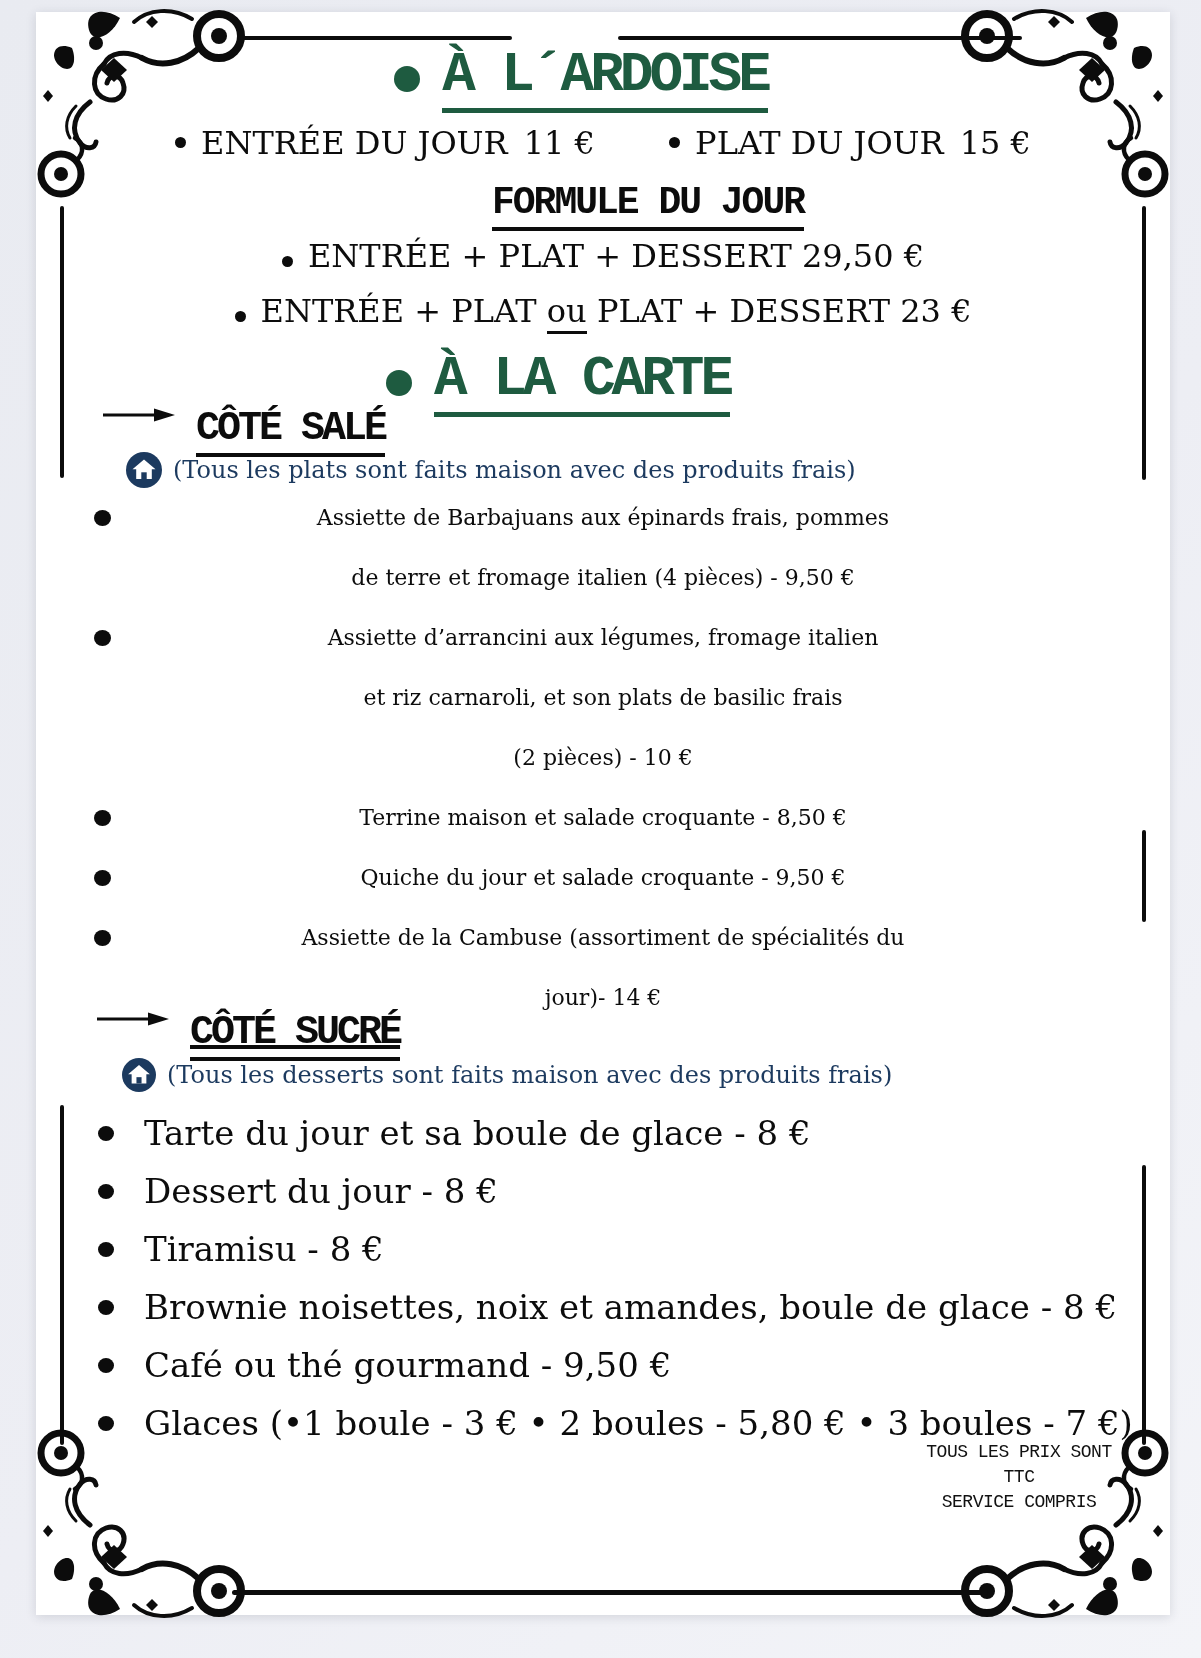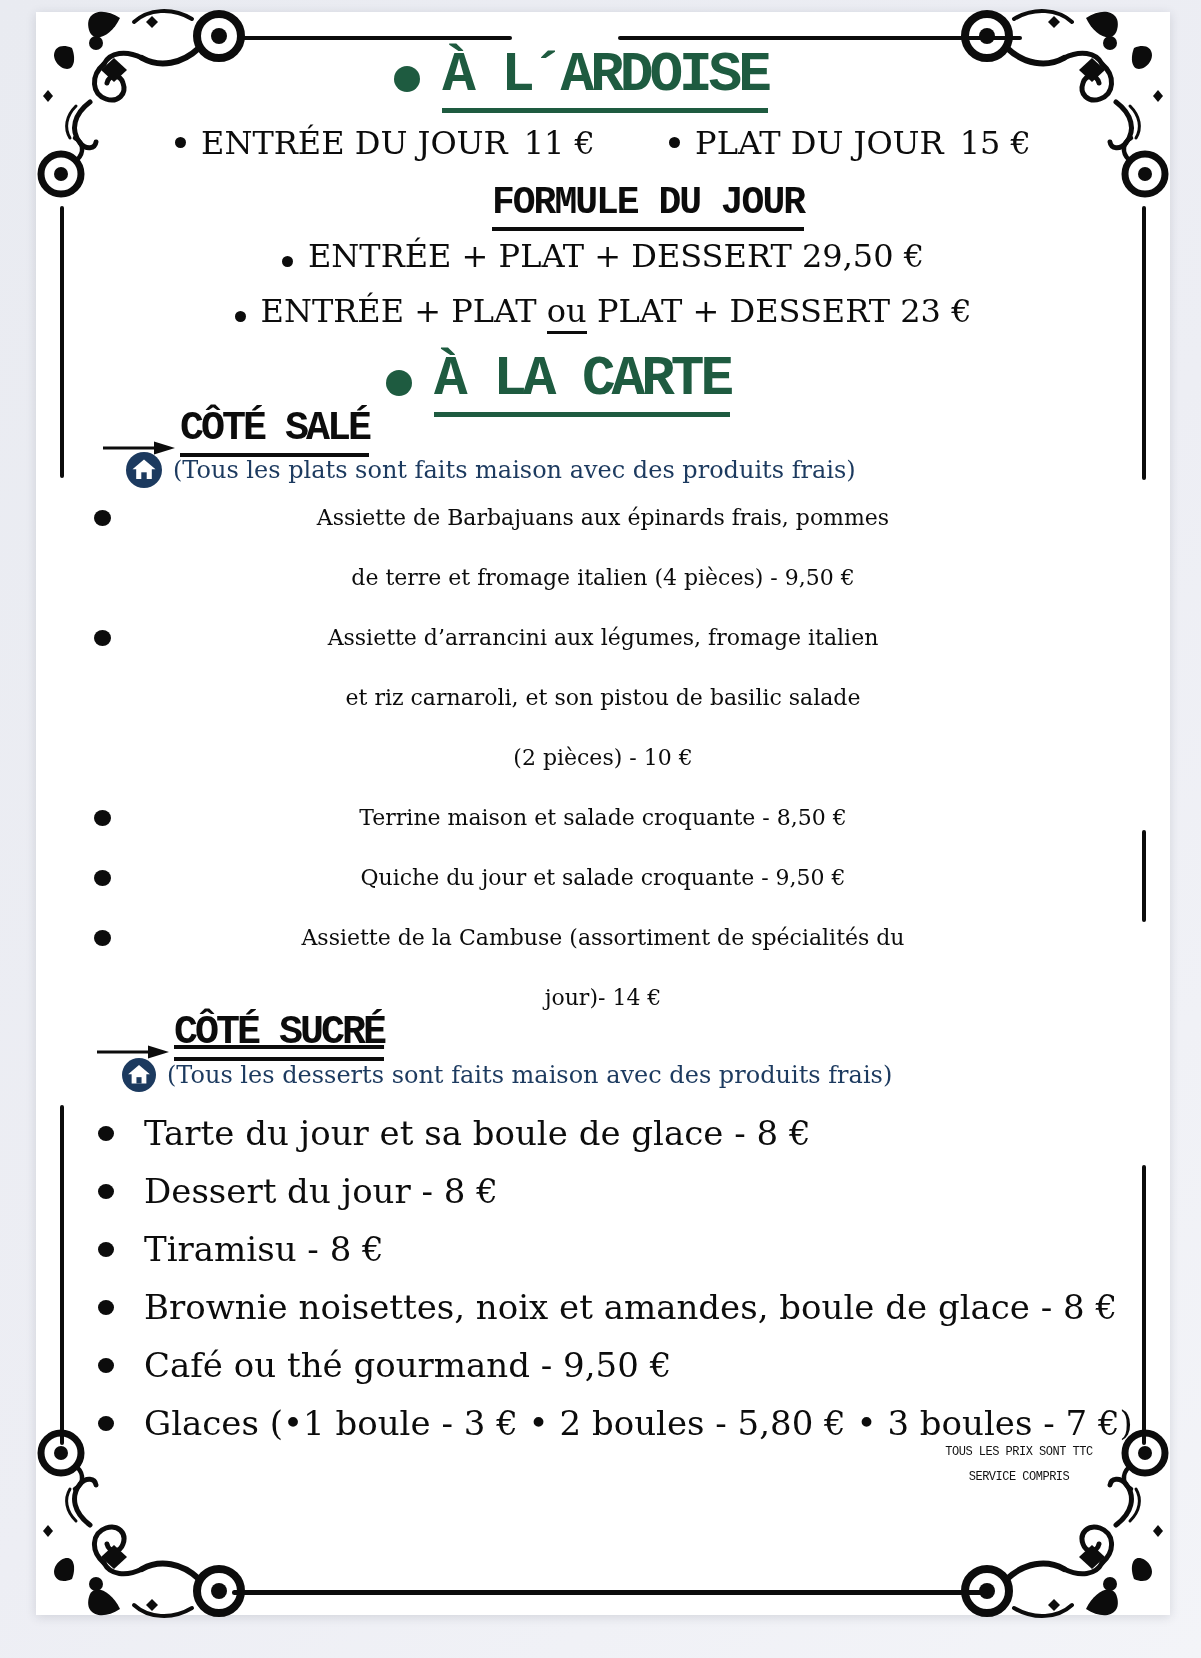--- a/index.html
+++ b/index.html
@@ -51,41 +51,41 @@
   .bdot{display:inline-block;width:11px;height:11px;border-radius:50%;background:#0c0c0c;margin-right:15px;}
   .price{margin-left:16px;}
 
   .formule-title{top:169px;margin-left:45px;}
   .formule-title span{font-size:38px;letter-spacing:-2px;border-bottom:4px solid #0c0c0c;
     padding-bottom:3px;display:inline-block;}
   .formule-l1{top:225px;font-size:32px;}
   .formule-l2{top:280px;font-size:32px;}
   .or-underline{border-bottom:3px solid #0c0c0c;padding-bottom:1px;}
 
-  .heading-row{position:absolute;display:flex;align-items:flex-end;gap:4px;}
+  .heading-row{position:absolute;display:flex;align-items:flex-start;gap:20px;}
   .heading-row .hd{font-size:40px;letter-spacing:-3px;border-bottom:4px solid #0c0c0c;
     padding-bottom:2px;display:inline-block;}
   .sale-heading{top:394px;left:66px;}
   .sucre-heading{top:998px;left:60px;text-decoration:underline;}
 
   .note-row{position:absolute;display:flex;align-items:center;gap:11px;color:#1c3a5f;font-size:24px;}
   .sale-note{top:440px;left:90px;}
   .sucre-note{top:1046px;left:86px;}
 
   .sale-items{position:absolute;top:476px;left:0;right:0;font-size:22px;}
   .ml{height:60px;line-height:60px;text-align:center;white-space:nowrap;}
   .ibullet{position:absolute;left:58px;width:17px;height:16px;border-radius:50%;background:#0c0c0c;}
   .sb0{top:22px}.sb1{top:142px}.sb2{top:322px}.sb3{top:382px}.sb4{top:442px}
 
   .sucre-items{position:absolute;top:1092px;left:62px;right:0;font-size:34px;}
   .srow{height:58px;display:flex;align-items:center;white-space:nowrap;}
   .srow .dot{width:16px;height:15px;border-radius:50%;background:#0c0c0c;margin-right:30px;flex:0 0 auto;}
 
   .fine-print{position:absolute;top:1428px;left:888px;width:190px;text-align:center;
-    font-size:12px;letter-spacing:-.5px;line-height:25px;font-weight:normal;color:#111;}
+    font-size:18px;letter-spacing:-.5px;line-height:25px;font-weight:normal;color:#111;}
 </style>
 </head>
 <body>
 
 <div class="page">
 
   <svg class="corner tl" viewBox="0 0 220 220">
     <g fill="none" stroke="#0c0c0c" stroke-linecap="round">
       <circle cx="185" cy="30" r="22" stroke-width="8"></circle>
       <circle cx="185" cy="30" r="8" fill="#0c0c0c" stroke="none"></circle>
@@ -229,21 +229,21 @@
 
   <div class="sale-items ital">
     <span class="ibullet sb0"></span>
     <span class="ibullet sb1"></span>
     <span class="ibullet sb2"></span>
     <span class="ibullet sb3"></span>
     <span class="ibullet sb4"></span>
     <div class="ml">Assiette de Barbajuans aux épinards frais, pommes</div>
     <div class="ml">de terre et fromage italien (4 pièces) - 9,50 €</div>
     <div class="ml">Assiette d’arrancini  aux légumes, fromage italien</div>
-    <div class="ml">et riz carnaroli, et son pistou de basilic salade</div>
+    <div class="ml">et riz carnaroli, et son plats de basilic frais</div>
     <div class="ml">(2 pièces) - 10 €</div>
     <div class="ml">Terrine maison et salade croquante - 8,50 €</div>
     <div class="ml">Quiche du jour et salade croquante - 9,50 €</div>
     <div class="ml">Assiette de la Cambuse (assortiment de spécialités du</div>
     <div class="ml">jour)- 14 €</div>
   </div>
 
   <div class="heading-row sucre-heading">
     <svg width="74" height="18" viewBox="0 0 74 18">
       <line x1="1" y1="9" x2="56" y2="9" stroke="#0c0c0c" stroke-width="2.8"></line>

